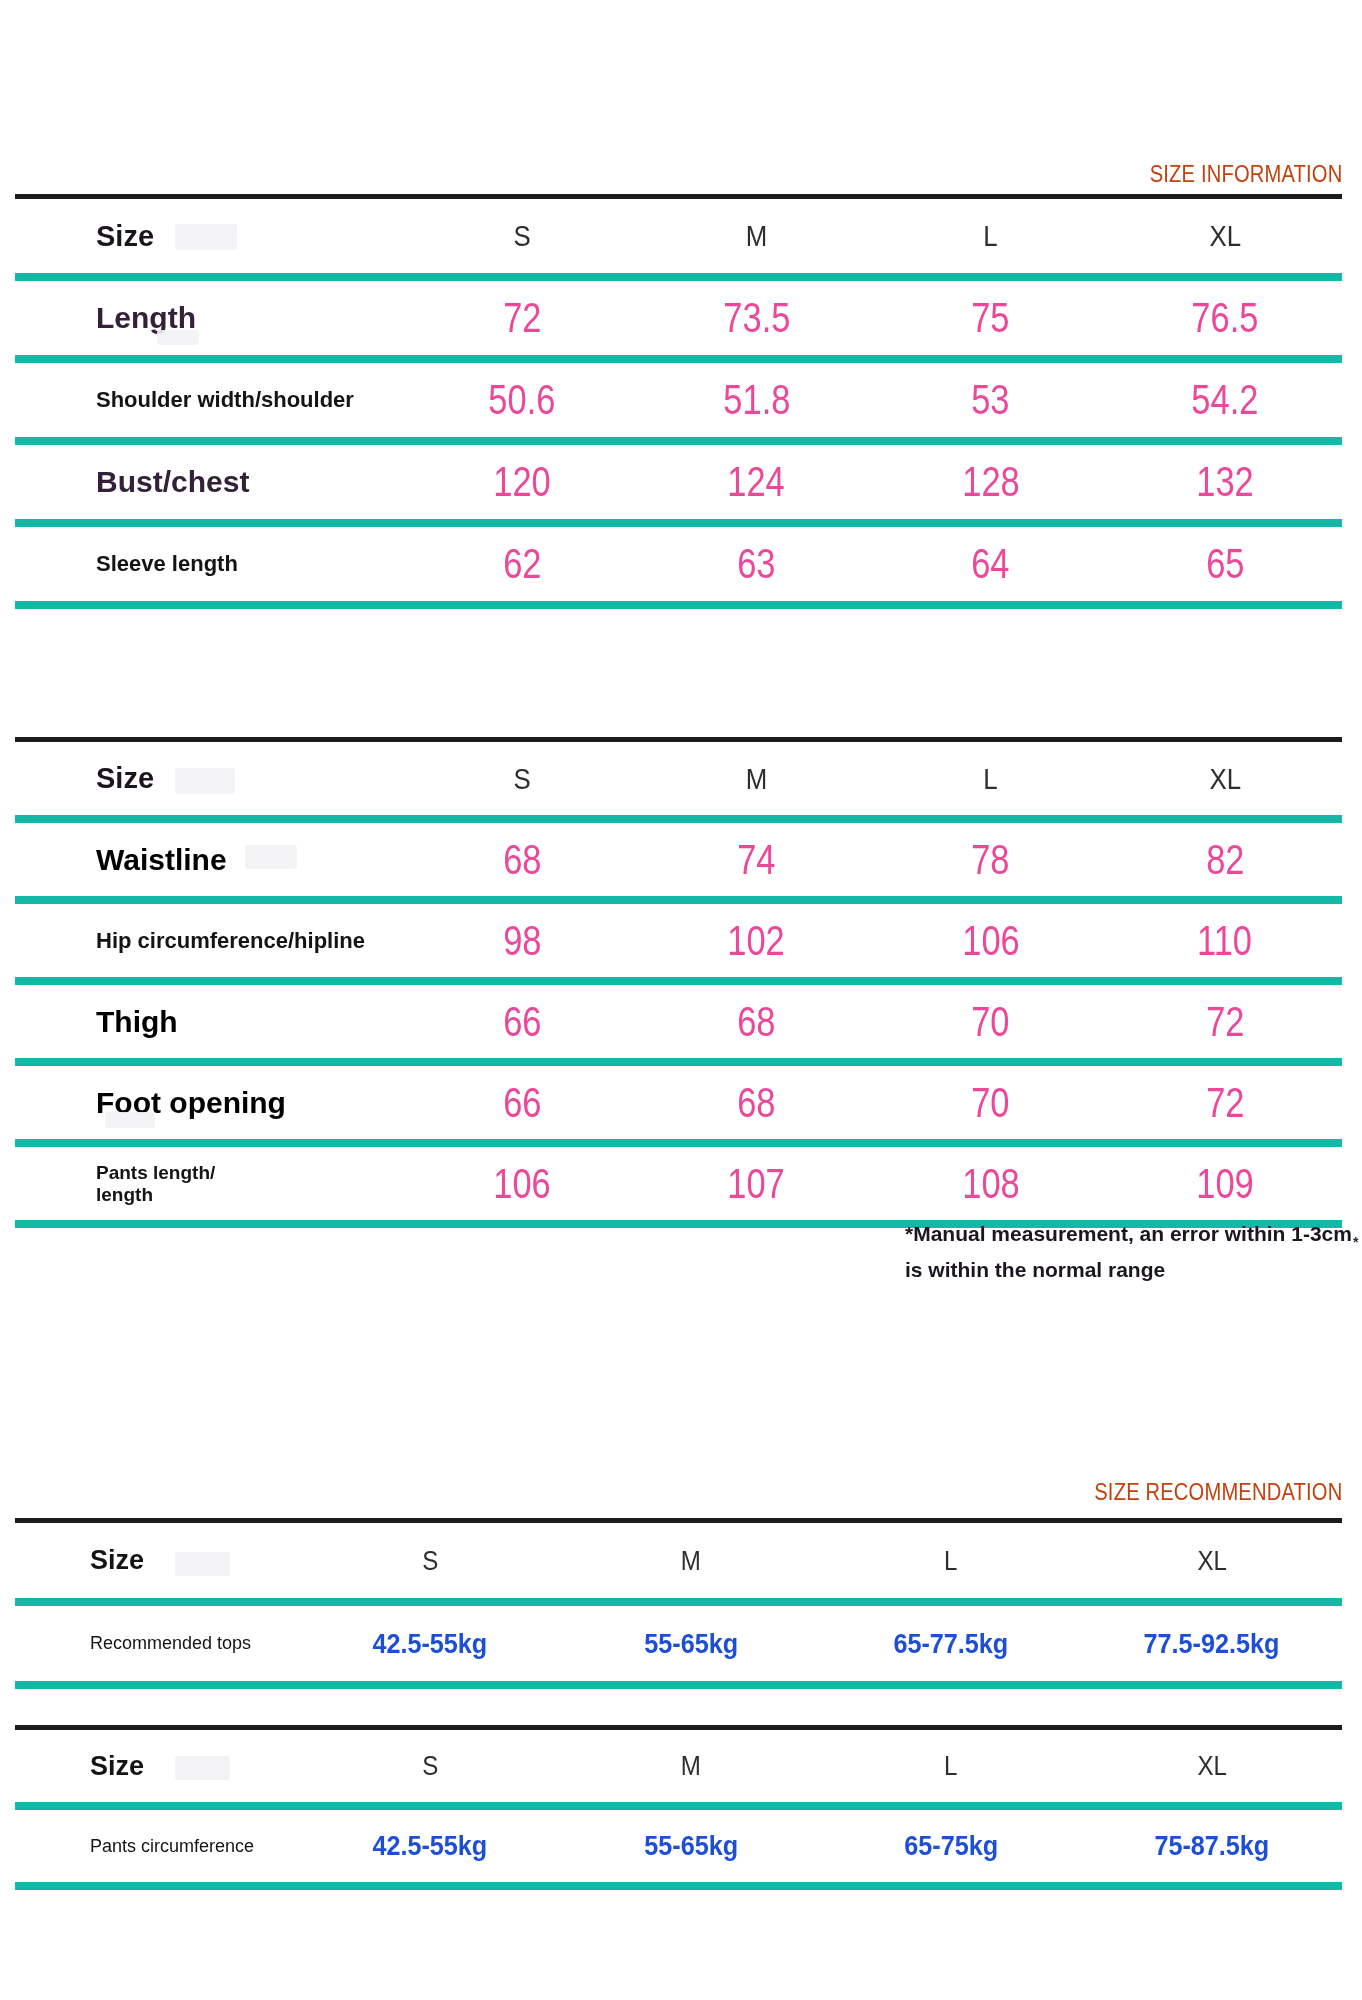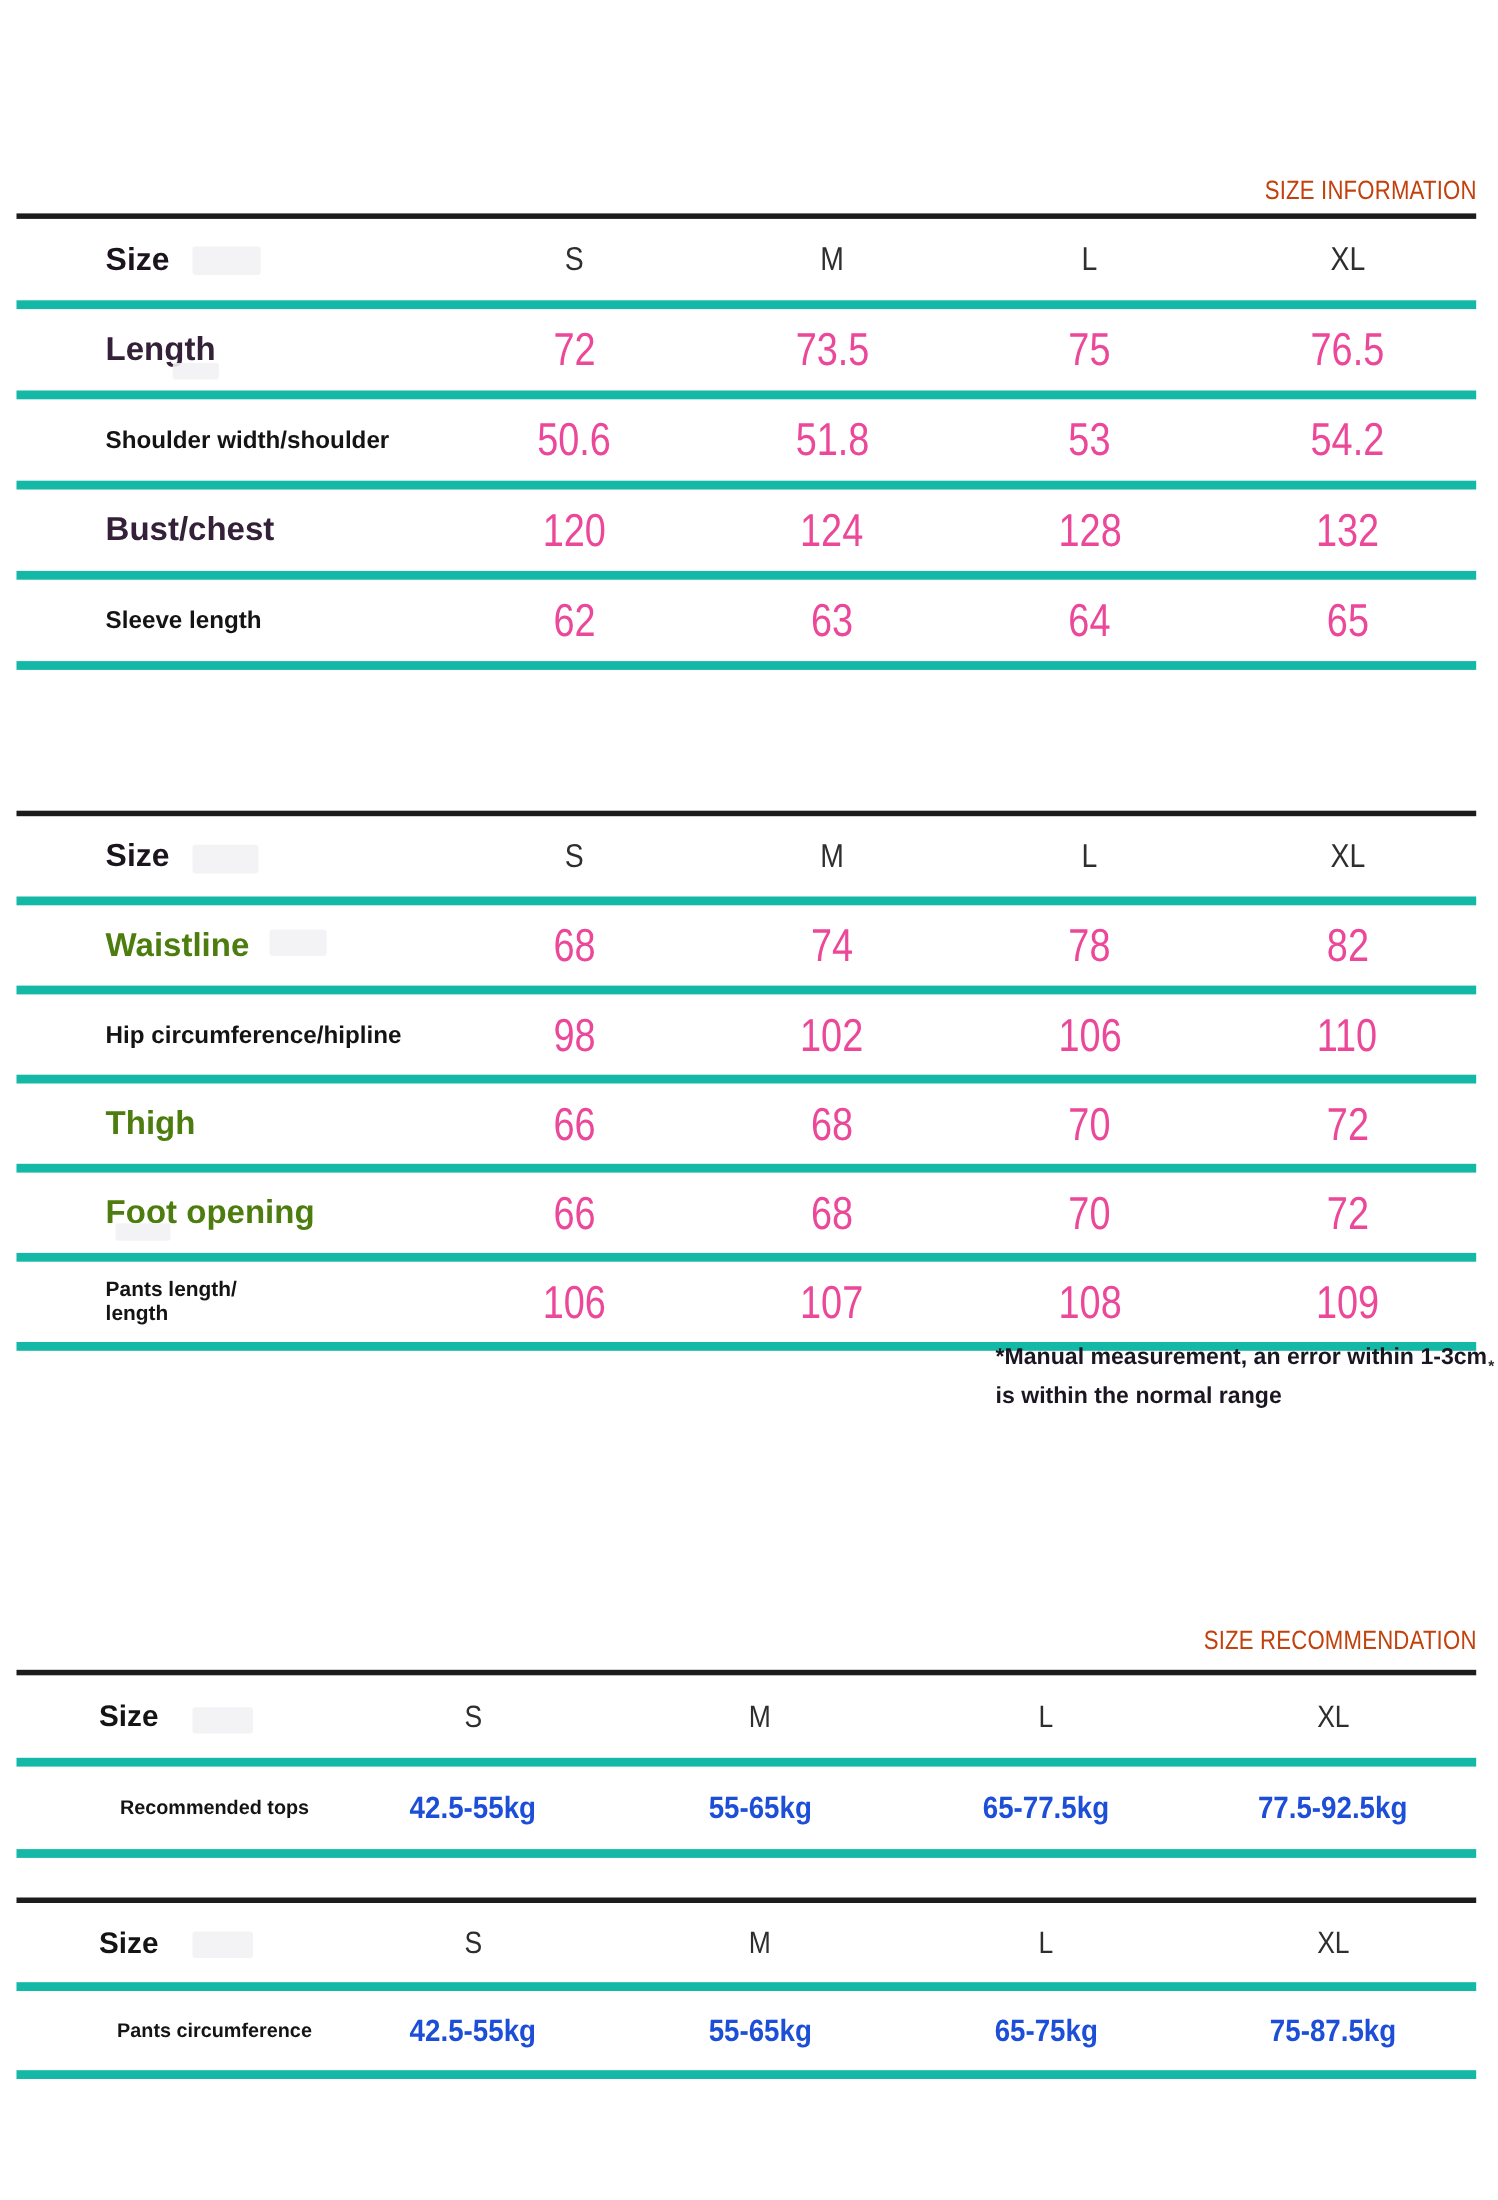--- a/index.html
+++ b/index.html
@@ -38,25 +38,25 @@
   }
   .tbl-a .row, .tbl-b .row { grid-template-columns: 390px 1fr 1fr 1fr 1fr; }
   .tbl-c .row, .tbl-d .row { grid-template-columns: 285px 1fr 1fr 1fr 1fr; }
   .tbl-a .row { height: 74px; }
   .tbl-b .row { height: 73px; }
   .tbl-c .row { height: 75px; }
   .tbl-d .row { height: 72px; }
   .lblcell { padding-left: 81px; }
   .tbl-c .lblcell, .tbl-d .lblcell { padding-left: 75px; }
   .lbl-md  { font-weight: bold; font-size: 29px; color: #1b141f; }
-  .lbl-lg  { font-weight: bold; font-size: 30px; color: #4d7c0f; }
+  .lbl-lg  { font-weight: bold; font-size: 30px; color: #000000; }
   .lbl-sm  { font-weight: bold; font-size: 22px; color: #141414; }
   .lbl-xs  { font-weight: bold; font-size: 19px; color: #141414; line-height: 1.15; }
   .lbl-md2 { font-weight: bold; font-size: 27px; color: #141414; }
-  .lbl-xs2 { font-weight: bold; font-size: 18px; color: #141414; text-align: center; }
+  .lbl-xs2 { font-weight: normal; font-size: 18px; color: #141414; }
   .accent  { color: #342038; }
   .pre { white-space: pre-line; }
   .valcell { text-align: center; }
   .cond { display: inline-block; transform: scaleX(0.82); }
   .sizehdr .cond { transform: scaleX(0.86); }
   .num  { font-size: 42px; font-weight: normal; color: #ec4899; }
   .szl  { font-size: 30px; font-weight: normal; color: #2e2e2e; }
   .szl2 { font-size: 28px; font-weight: normal; color: #2e2e2e; }
   .kg   { font-size: 28px; font-weight: bold; color: #1d4ed8; }
   .kg .cond { transform: scaleX(0.9); }

